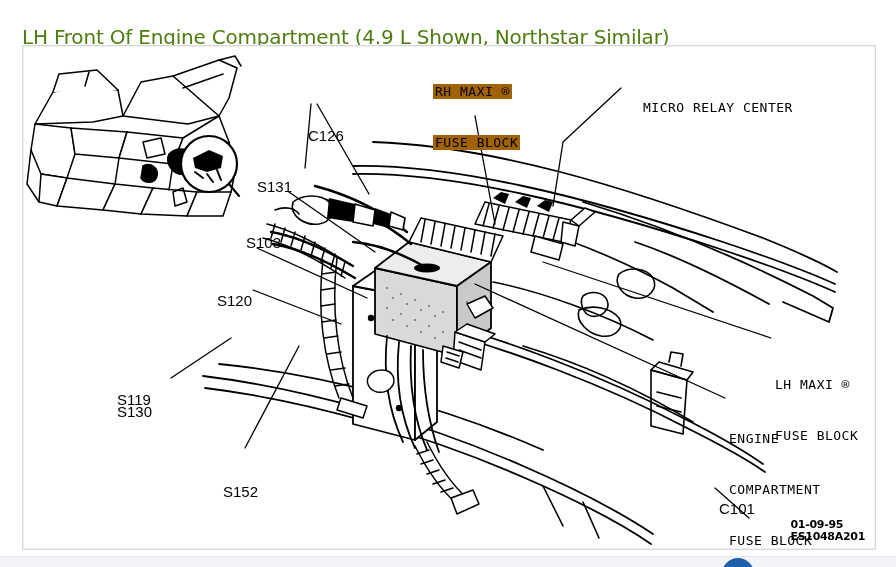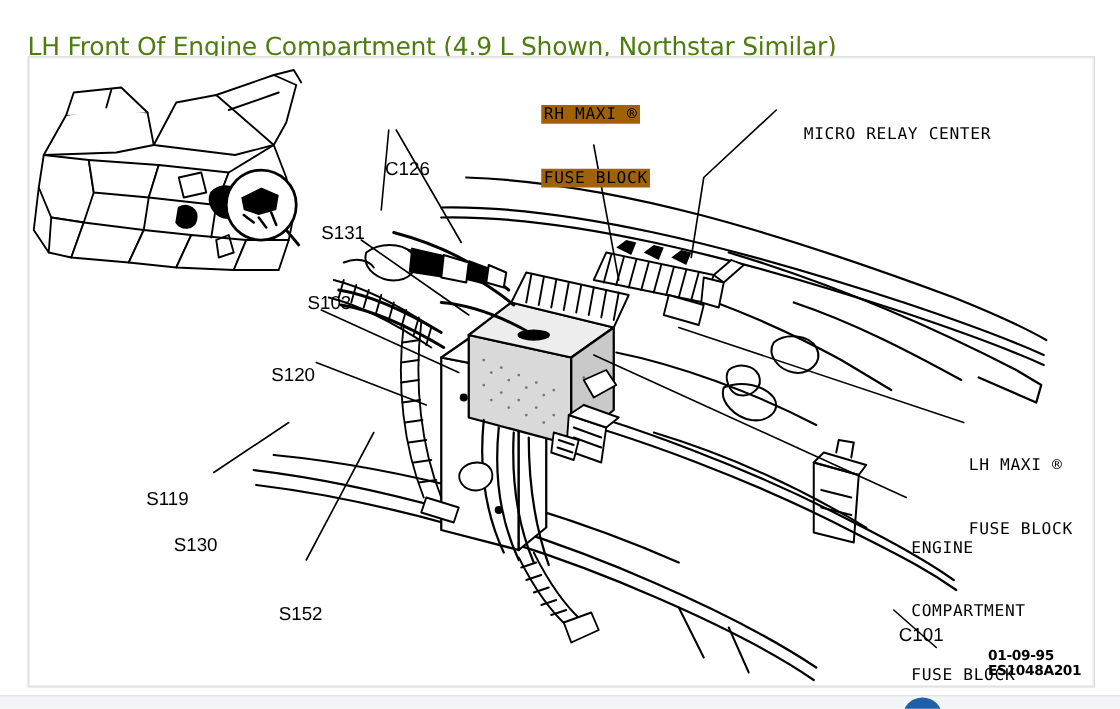--- a/index.html
+++ b/index.html
@@ -319,24 +319,24 @@
 
   <div class="callout" style="left:620px;top:19px;">
     <div>MICRO RELAY CENTER</div>
   </div>
 
   <div class="callout sans" style="left:285px;top:36px;margin-top:44px;">C126</div>
   <div class="callout sans" style="left:234px;top:131px;">S131</div>
   <div class="callout sans" style="left:202px;top:187px;margin-left:21px;">S103</div>
   <div class="callout sans" style="left:194px;top:229px;margin-top:16px;">S120</div>
   <div class="callout sans" style="left:94px;top:344px;text-align:right;">S119</div>
-  <div class="callout sans" style="left:94px;top:381px;margin-left:22px;">S130</div>
+  <div class="callout sans" style="left:94px;top:356px;">S130</div>
   <div class="callout sans" style="left:200px;top:404px;margin-top:32px;">S152</div>
 
-  <div class="callout" style="left:752px;top:284px;">
+  <div class="callout" style="left:752px;top:296px;">
     <div>LH MAXI ®</div>
     <div>FUSE BLOCK</div>
   </div>
 
   <div class="callout" style="left:706px;top:350px;">
     <div>ENGINE</div>
     <div>COMPARTMENT</div>
     <div>FUSE BLOCK</div>
   </div>
 

